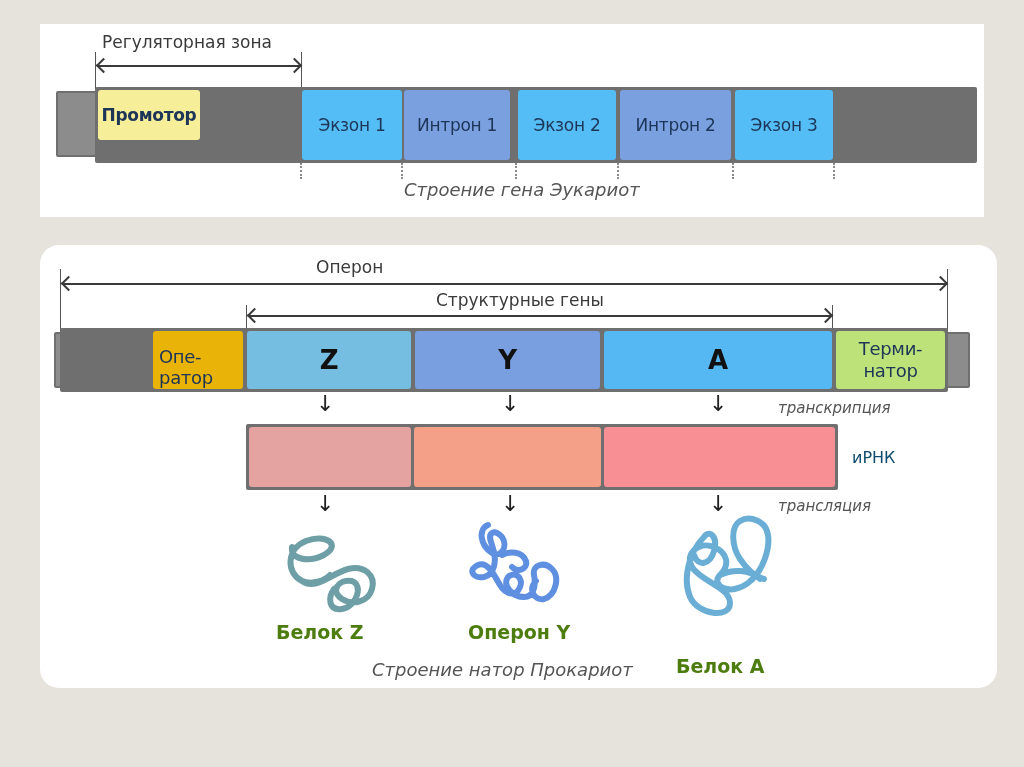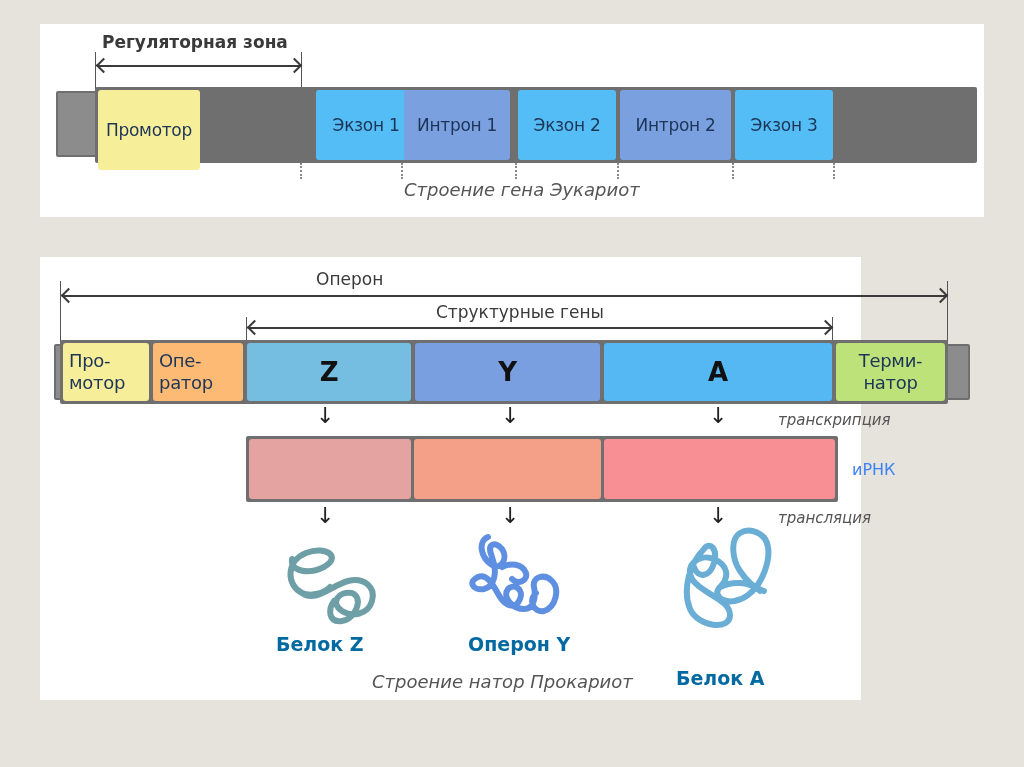--- a/index.html
+++ b/index.html
@@ -2,64 +2,64 @@
 <html><head>
 <meta charset="utf-8">
 <style>
   html, body { margin:0; padding:0; }
   body {
     width:1024px; height:767px; background:#e6e3dd; position:relative; overflow:hidden;
     font-family:"DejaVu Sans","Liberation Sans",sans-serif; color:#333;
   }
   .panel { position:absolute; background:#ffffff; }
   #panel-euk { left:40px; top:24px; width:944px; height:193px; }
-  #panel-pro { left:40px; top:257px; width:821px; height:443px; }
+  #panel-pro { left:40px; top:245px; width:957px; height:443px;border-radius:19px; }
 
   .abs { position:absolute; }
   .seg {
     position:absolute; box-sizing:border-box; display:flex; align-items:center; justify-content:center;
     border-radius:3px; font-size:17px; color:#1d3557; white-space:nowrap; letter-spacing:-0.3px;
   }
   .track { position:absolute; background:#6f6f6f; border-radius:2px; }
   .cap { position:absolute; background:#8c8c8c; border:2px solid #6f6f6f; box-sizing:border-box; border-radius:2px; }
 
   .dim-text { position:absolute; font-size:17px; color:#3a3a3a; white-space:nowrap; }
   .hline { position:absolute; height:2px; background:#3a3a3a; }
   .vline { position:absolute; width:1px; background:#555; }
   .arrow-l, .arrow-r { position:absolute; width:9px; height:9px; border-left:2px solid #3a3a3a; border-bottom:2px solid #3a3a3a; }
   .arrow-l { transform:rotate(45deg); }
   .arrow-r { transform:rotate(-135deg); }
   .dots { position:absolute; width:0; border-left:2px dotted #8a8a8a; height:16px; }
 
   .caption { position:absolute; font-size:18px; font-style:italic; color:#555; white-space:nowrap; font-family:"DejaVu Sans","Liberation Sans",sans-serif; }
   .side-label { position:absolute; font-size:15px; font-style:italic; color:#555; white-space:nowrap; }
-  .mrna-label { position:absolute; font-size:16px; color:#3b82f6; }
+  .mrna-label { position:absolute; font-size:16px; color:#0c4a6e; }
   .down-arrow { position:absolute; font-size:22px; color:#222; line-height:1; }
   .gene-letter { font-weight:bold; font-size:26px; color:#111; }
   .two-line { line-height:1.2; text-align:left; justify-content:flex-start; padding-left:6px; font-size:18px; }
-  .protein-label { position:absolute; font-weight:bold; font-size:19px; color:#0369a1; white-space:nowrap; }
+  .protein-label { position:absolute; font-weight:bold; font-size:19px; color:#4d7c0f; white-space:nowrap; }
 </style>
 </head>
 <body>
 
 <div class="panel" id="panel-euk">
 
-  <div class="dim-text" style="left:62px; top:8px;font-weight:bold;">Регуляторная зона</div>
+  <div class="dim-text" style="left:62px; top:8px;">Регуляторная зона</div>
   <div class="vline" style="left:55px; top:28px; height:38px;"></div>
   <div class="vline" style="left:261px; top:28px; height:38px;"></div>
   <div class="hline" style="left:57px; top:41px; width:203px;"></div>
   <div class="arrow-l" style="left:58px; top:36px;"></div>
   <div class="arrow-r" style="left:249px; top:36px;"></div>
 
   <div class="cap" style="left:16px; top:67px; width:42px; height:66px;"></div>
   <div class="track" style="left:55px; top:63px; width:882px; height:76px;"></div>
-  <div class="seg" style="left: 58px; top: 66px; width: 102px; height: 80px; background: rgb(247, 238, 154);">
+  <div class="seg" style="left: 58px; top: 66px; width: 102px; height: 50px; background: rgb(247, 238, 154); font-weight: bold;">
       <span>Промотор</span>
     </div>
-  <div class="seg" style="left: 262px; top: 66px; width: 100px; height: 70px; background: rgb(85, 189, 245); margin-left: 14px;">
+  <div class="seg" style="left: 262px; top: 66px; width: 100px; height: 70px; background: rgb(85, 189, 245);">
       <span>Экзон 1</span>
     </div>
   <div class="seg" style="left: 364px; top: 66px; width: 106px; height: 70px; background: rgb(122, 160, 224);">
       <span>Интрон 1</span>
     </div>
   <div class="seg" style="left: 478px; top: 66px; width: 98px; height: 70px; background: rgb(85, 189, 245);">
       <span>Экзон 2</span>
     </div>
   <div class="seg" style="left: 580px; top: 66px; width: 111px; height: 70px; background: rgb(122, 160, 224);">
       <span>Интрон 2</span>
@@ -91,27 +91,21 @@
   <div class="vline" style="left:206px; top:60px; height:26px;"></div>
   <div class="vline" style="left:792px; top:60px; height:26px;"></div>
   <div class="hline" style="left:208px; top:70px; width:583px;"></div>
   <div class="arrow-l" style="left:209px; top:65px;"></div>
   <div class="arrow-r" style="left:780px; top:65px;"></div>
 
   <div class="cap" style="left:14px; top:87px; width:10px; height:56px;"></div>
   <div class="cap" style="left:904px; top:87px; width:26px; height:56px;"></div>
   <div class="track" style="left:20px; top:83px; width:888px; height:64px;"></div>
 
-  <div class="seg two-line" style="left: 23px; top: 86px; width: 86px; height: 58px; background: rgb(247, 238, 154);">
-    <div>
-        <div>Про-</div>
-        <div>мотор</div>
-      </div>
-  </div>
-  <div class="seg two-line" style="left: 113px; top: 86px; width: 90px; height: 58px; background: #fdba74;">
+  <div class="seg two-line" style="left: 113px; top: 86px; width: 90px; height: 58px; background: #eab308; align-items: flex-end;">
     <div>
         <div>Опе-</div>
         <div>ратор</div>
       </div>
   </div>
   <div class="seg" style="left: 207px; top: 86px; width: 164px; height: 58px; background: rgb(118, 189, 226);">
       <span class="gene-letter">Z</span>
     </div>
   <div class="seg" style="left: 375px; top: 86px; width: 185px; height: 58px; background: rgb(122, 159, 224);">
       <span class="gene-letter">Y</span>

